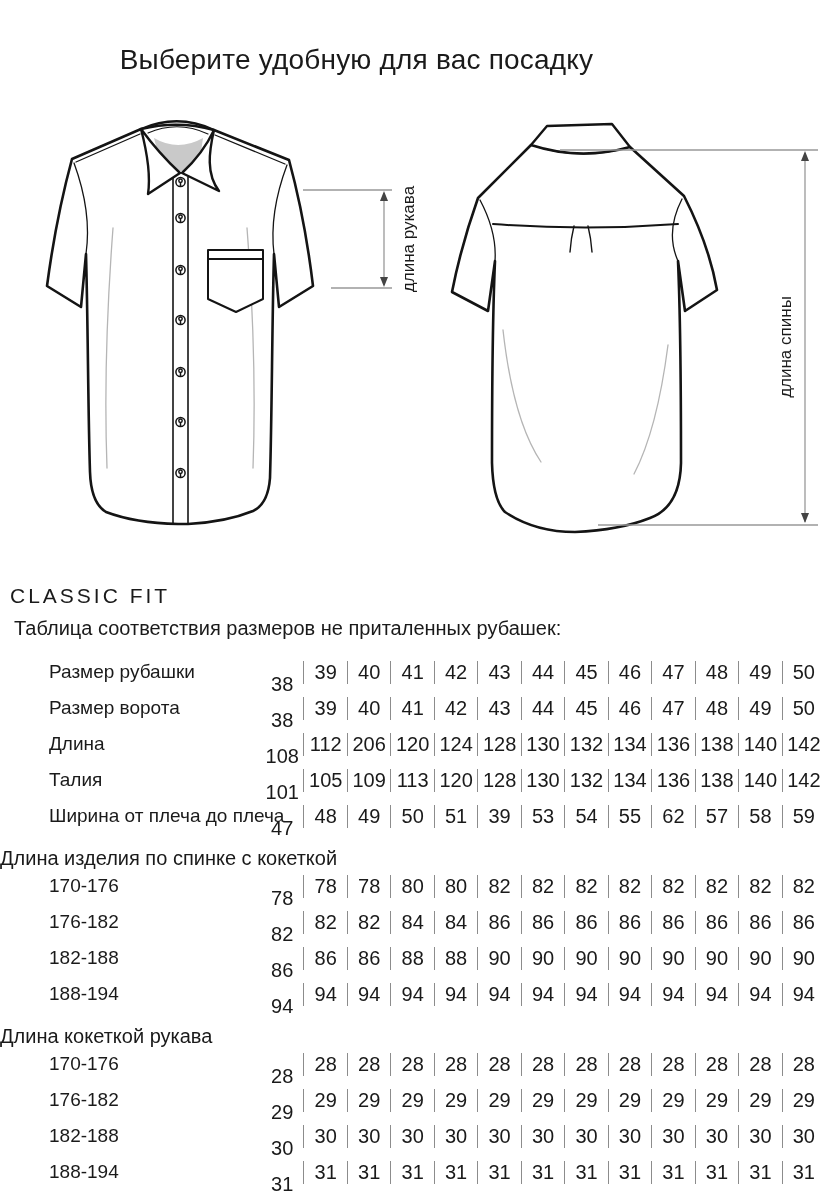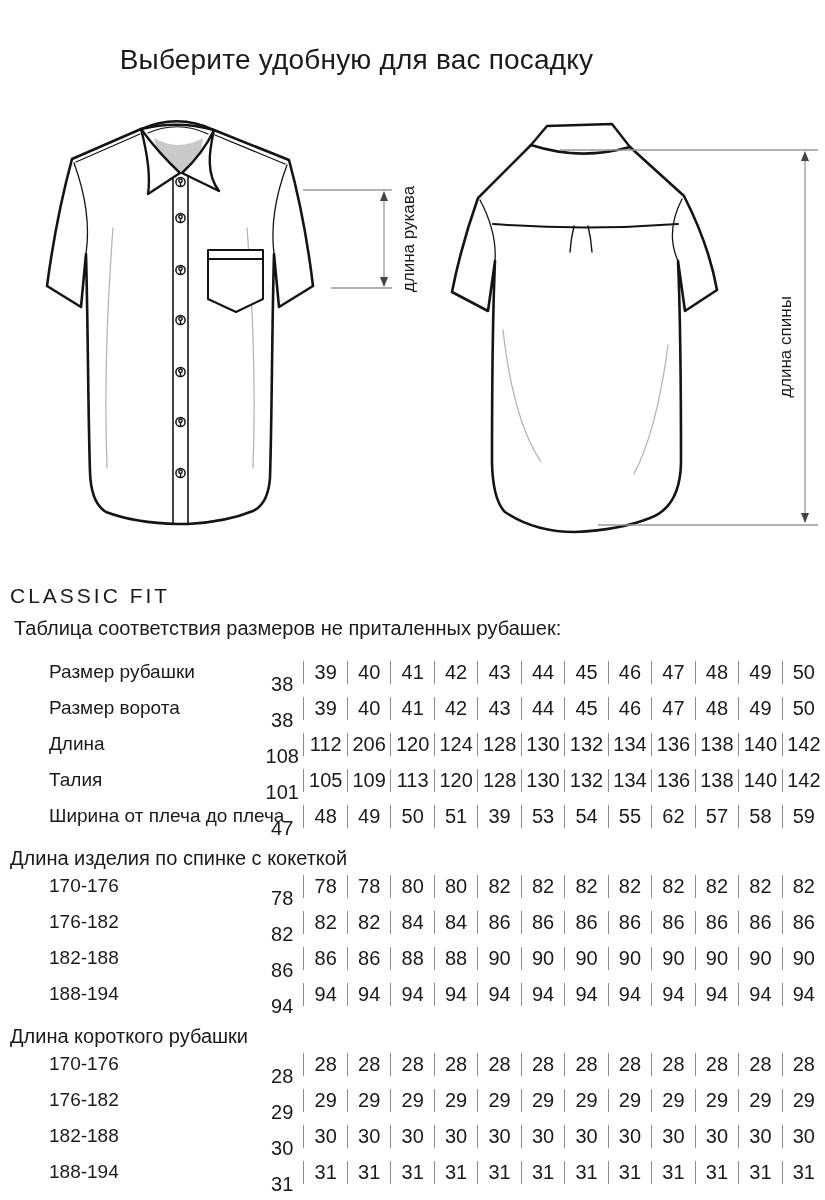--- a/index.html
+++ b/index.html
@@ -22,21 +22,21 @@
     width:222px;flex:none;box-sizing:border-box;padding-left:10px;
     display:flex;align-items:center;font-size:19px;white-space:nowrap;
   }
   .cell{
     flex:1 1 0;display:flex;align-items:center;justify-content:center;
     font-size:20px;border-left:1.5px solid #8c8c8c;
   }
   .cell.first{border-left:none;margin-top:12px;}
   .section-row{
     height:34px;display:flex;align-items:center;box-sizing:border-box;
-    padding-left:10px;font-size:20px;white-space:nowrap;
+    font-size:20px;white-space:nowrap;
   }
   svg text{font-family:"Liberation Sans",sans-serif;}
 </style>
 </head>
 <body>
 
 <div class="page-title">Выберите удобную для вас посадку</div>
 
 <div class="diagram-wrap">
 <svg width="825" height="455" viewBox="0 0 825 455">
@@ -300,21 +300,21 @@
       <div class="cell">94</div>
       <div class="cell">94</div>
       <div class="cell">94</div>
       <div class="cell">94</div>
       <div class="cell">94</div>
       <div class="cell">94</div>
       <div class="cell">94</div>
       <div class="cell">94</div>
     </div>
     <div class="section-row">
-      <span>Длина короткого рубашки</span>
+      <span>Длина кокеткой рукава</span>
     </div>
     <div class="t-row">
       <div class="row-label">170-176</div>
       <div class="cell first">28</div>
       <div class="cell">28</div>
       <div class="cell">28</div>
       <div class="cell">28</div>
       <div class="cell">28</div>
       <div class="cell">28</div>
       <div class="cell">28</div>

